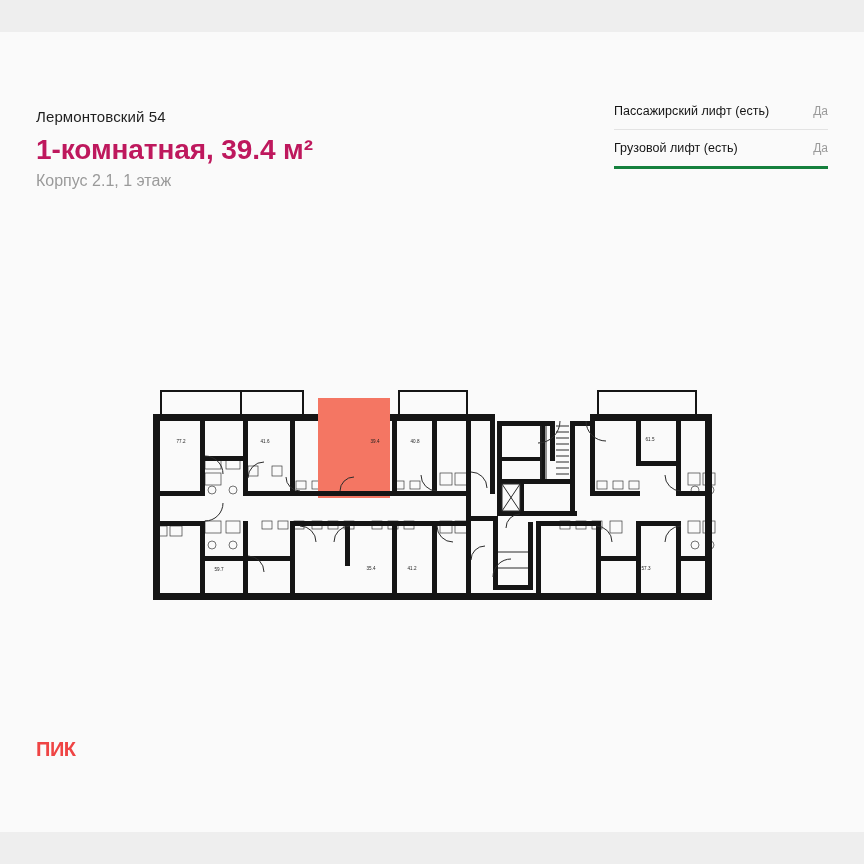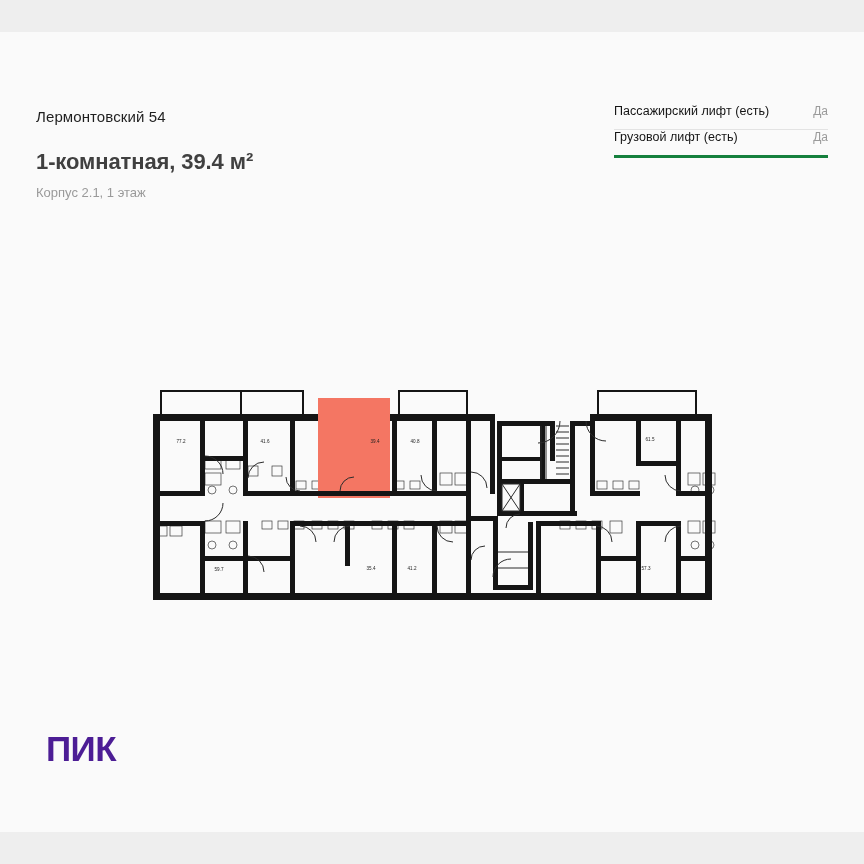--- a/index.html
+++ b/index.html
@@ -34,46 +34,47 @@
     top: 76px;
     width: 420px;
   }
   .project-name {
     font-size: 15px;
     color: #1f1f1f;
     letter-spacing: 0.1px;
     line-height: 18px;
   }
   .room-title {
-    margin-top: 23px;
-    font-size: 22px;
+    margin-top: 11px;
+    font-size: 28px;
     font-weight: bold;
-    color: #404040;
+    color: #be185d;
     letter-spacing: -0.1px;
     line-height: 26px;
   }
   .korpus {
     margin-top: 7px;
-    font-size: 13px;
+    font-size: 16px;
     color: #9a9a9a;
     line-height: 22px;
   }
   .specs {
     position: absolute;
     right: 36px;
     top: 72px;
     width: 214px;
   }
   .spec-row {
     position: relative;
     display: flex;
     justify-content: space-between;
     align-items: baseline;
     padding: 0 0 11px 0;
     border-bottom: 1px solid #e3e3e3;
+    margin-bottom: 11px;
   }
   .spec-row:last-child {
     border-bottom: 3px solid #15803d;
   }
   .spec-label {
     font-size: 12.5px;
     color: #141414;
     letter-spacing: 0.05px;
   }
   .spec-value {
@@ -88,26 +89,25 @@
     height: 460px;
   }
   .logo {
     position: absolute;
     left: 36px;
     bottom: 68px;
     width: 90px;
     height: 30px;
   }
   .logo-text {
-    font-size: 35px;
+    font-size: 20px;
     font-weight: bold;
-    color: #4c1d95;
+    color: #ef4444;
     letter-spacing: -0.5px;
     line-height: 30px;
-    text-align: center;
   }
   svg text {
     font-family: "Liberation Sans", sans-serif;
   }
 </style>
 </head>
 <body>
 
 <div id="page">
 

